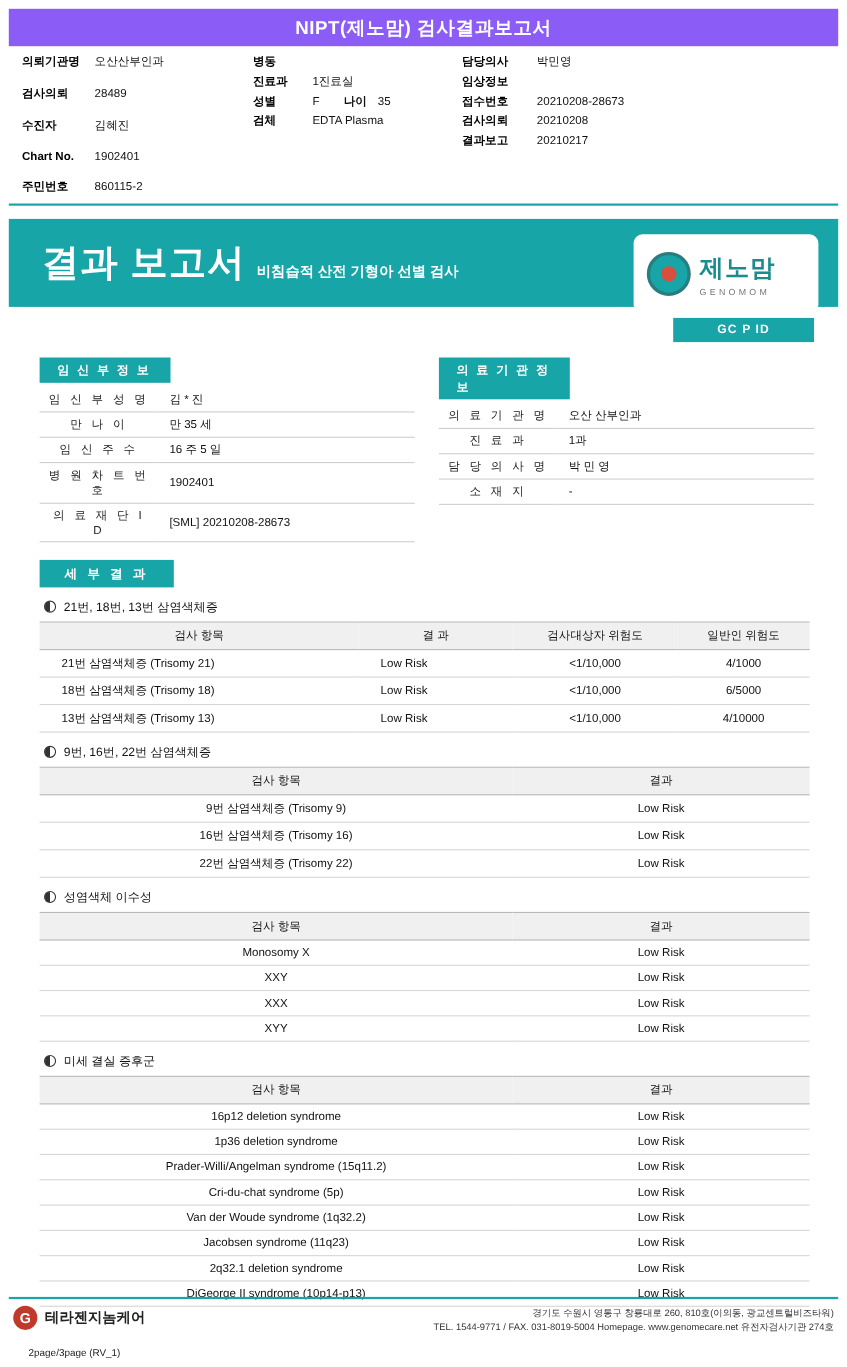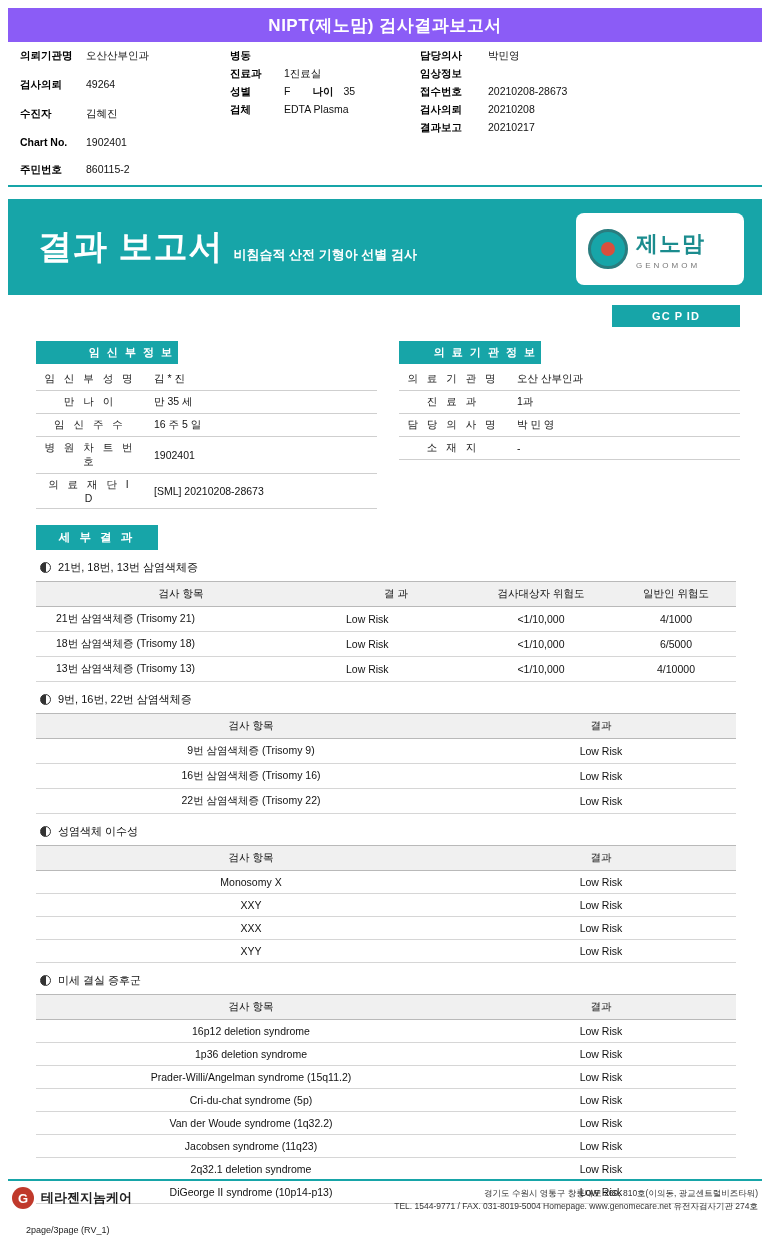--- a/index.html
+++ b/index.html
@@ -48,21 +48,21 @@
   .pat-val { margin-left: 8px; color: #111; white-space: nowrap; }
   .c1 .pat-lbl { width: 58px; }
   .c2 .pat-lbl { width: 46px; }
   .c3 .pat-lbl { width: 60px; }
   .inline-extra { margin-left: 22px; font-weight: bold; }
   .inline-extra-val { margin-left: 10px; font-weight: normal; }
 
   
   .banner {
     margin: 12px 8px 0 8px;
-    height: 96px;
+    height: 80px;
     background: #17a5a8;
     position: relative;
     display: flex;
     align-items: center;
   }
   .banner-title {
     color: #ffffff;
     font-size: 34px;
     font-weight: bold;
     margin-left: 30px;
@@ -135,23 +135,23 @@
     display: flex;
     margin: 14px 30px 0 36px;
     gap: 22px;
   }
   .info-block { flex: 1; }
   .sec-head {
     background: #17a5a8;
     color: #fff;
     font-size: 11px;
     font-weight: bold;
-    padding: 4px 4px;
-    text-align: right;
-    width: 142px;
+    padding: 4px 16px;
+    text-align: left;
+    width: 119px;
     letter-spacing: 2px;
   }
   .info-tbl {
     width: 100%;
     border-collapse: collapse;
     margin-top: 4px;
     font-size: 10.5px;
   }
   .info-tbl td {
     border-bottom: 1px solid #cfcfcf;
@@ -264,21 +264,21 @@
   </div>
 
   <div class="pat-head">
     <div class="pat-col c1">
       <div class="pat-row">
         <span class="pat-lbl">의뢰기관명</span>
         <span class="pat-val">오산산부인과</span>
       </div>
       <div class="pat-row">
         <span class="pat-lbl">검사의뢰</span>
-        <span class="pat-val">49264</span>
+        <span class="pat-val">28489</span>
       </div>
       <div class="pat-row">
         <span class="pat-lbl">수진자</span>
         <span class="pat-val">김혜진</span>
       </div>
       <div class="pat-row">
         <span class="pat-lbl">Chart No.</span>
         <span class="pat-val">1902401</span>
       </div>
       <div class="pat-row">

